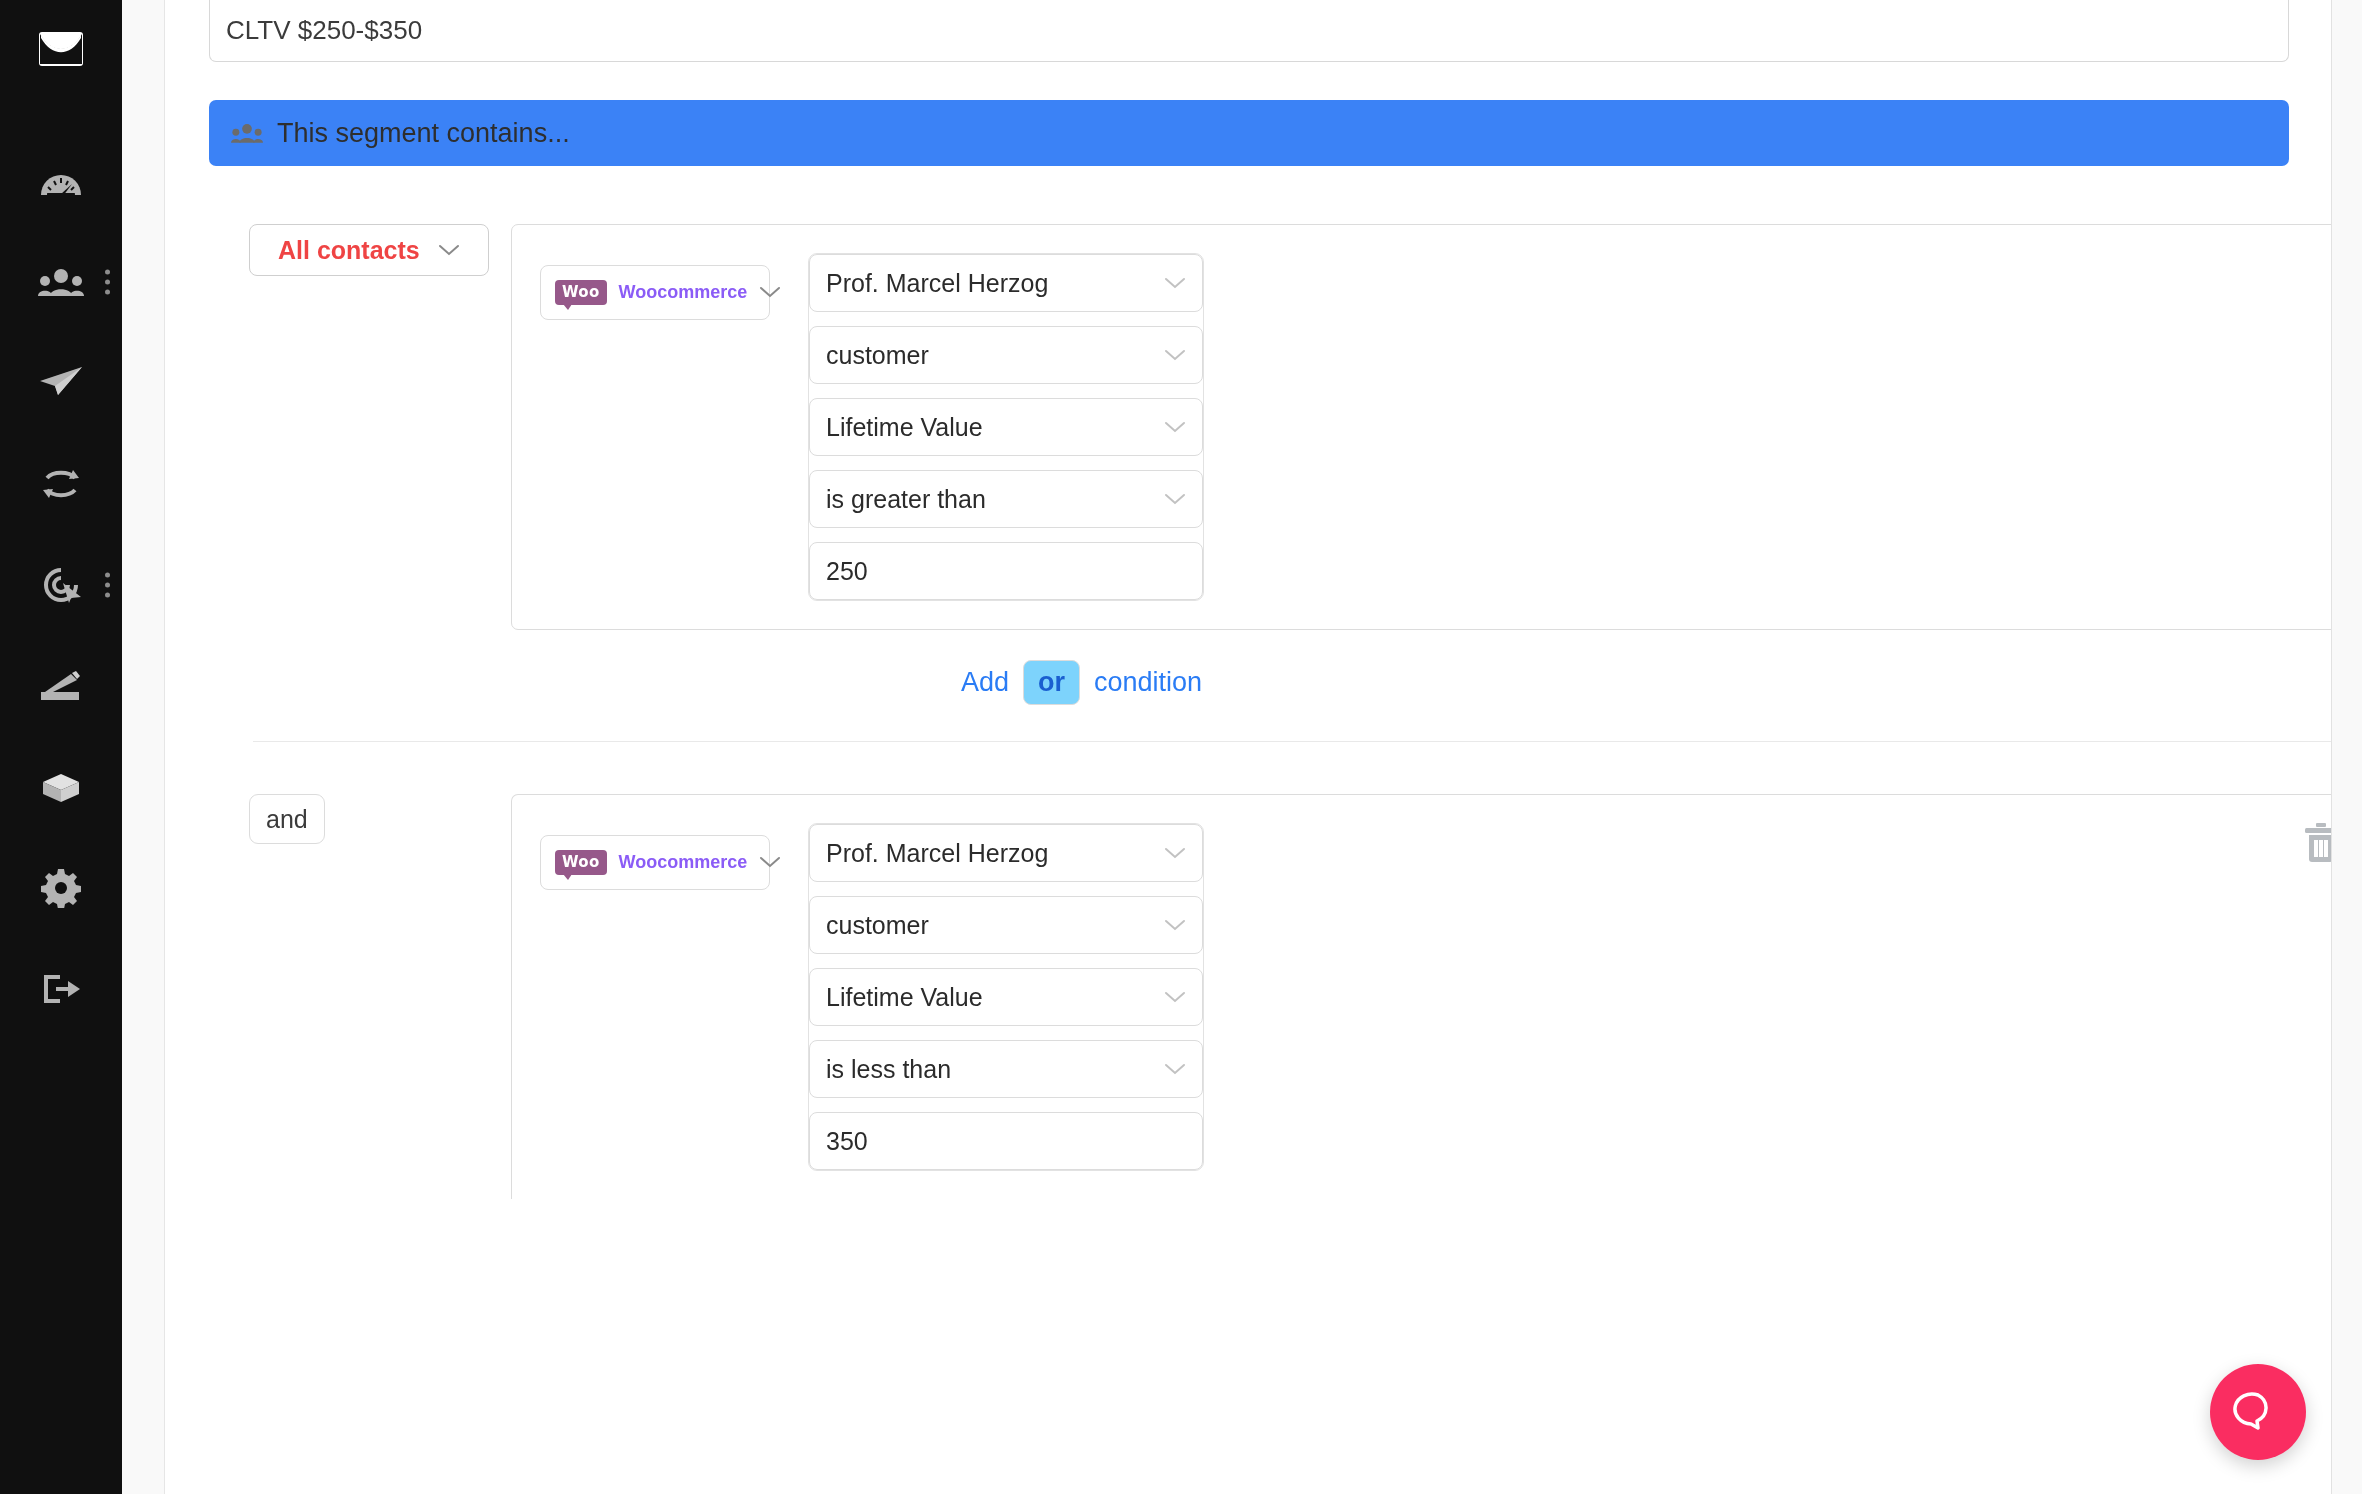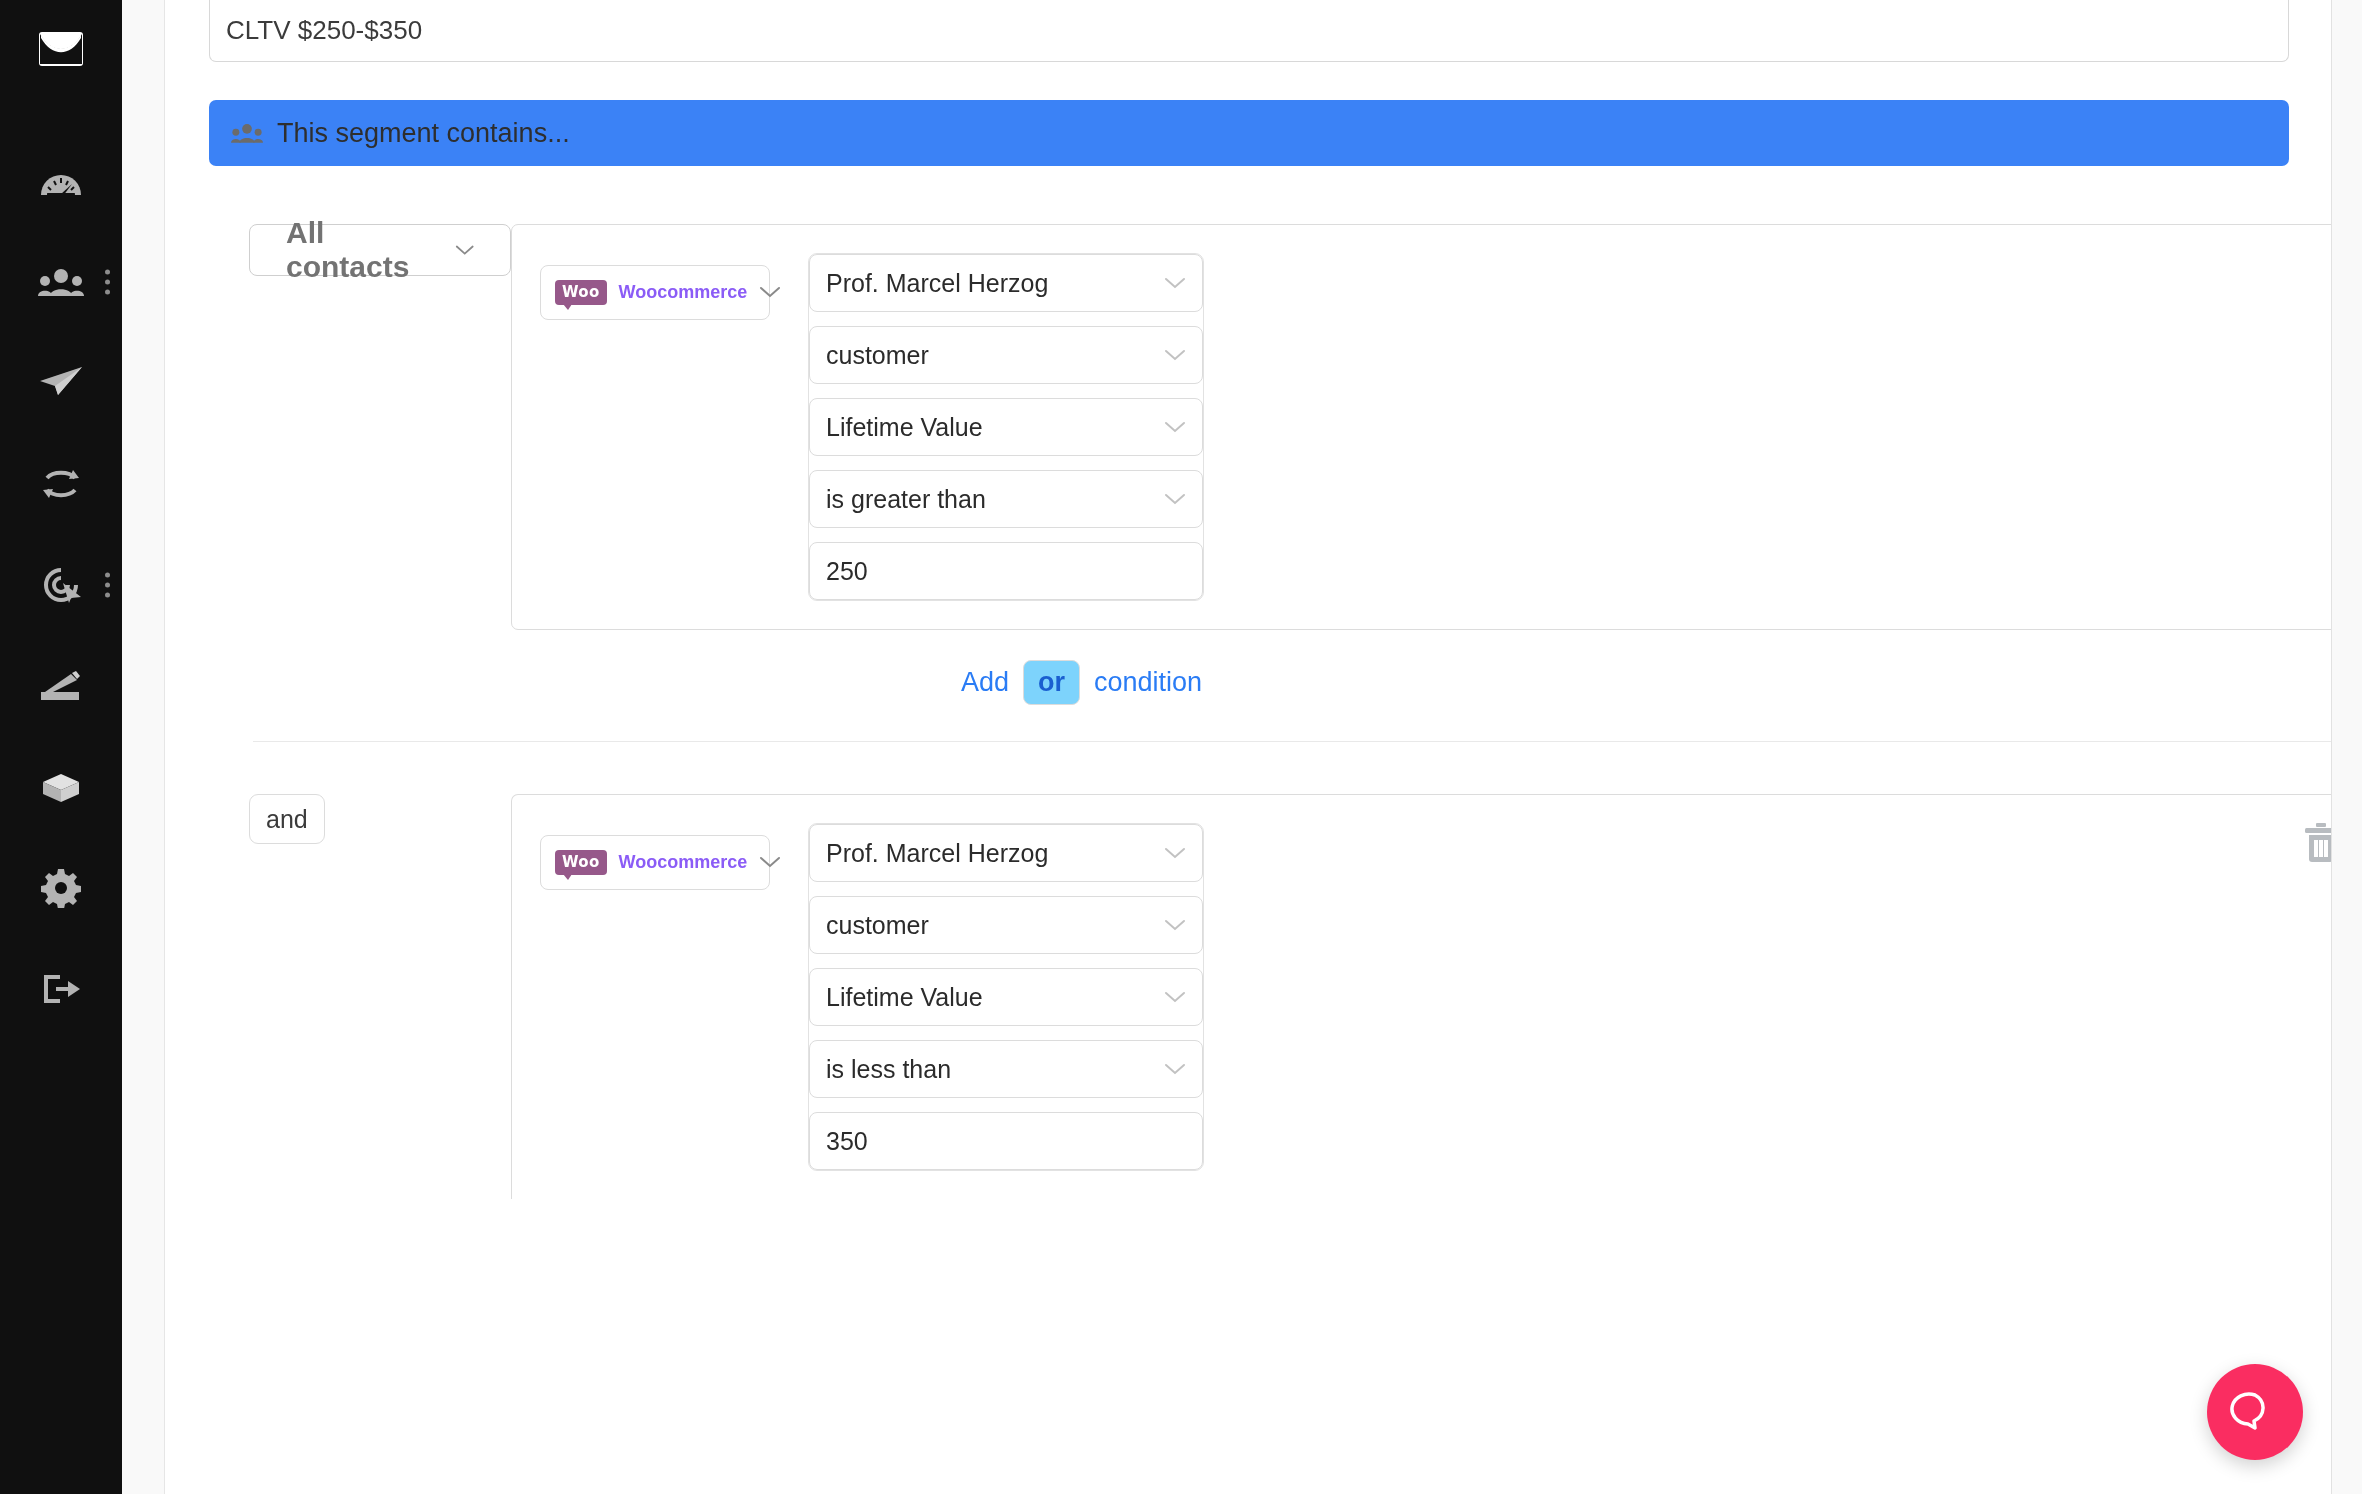--- a/index.html
+++ b/index.html
@@ -42,21 +42,21 @@
 
   
   .gutter {
     width: 43px; height: 1494px; flex: 0 0 43px;
     background: #f9f9f9;
     border-right: 1px solid #e6e6e6;
   }
   .content {
     flex: 1 1 auto; height: 1494px; background: #ffffff;
     position: relative; overflow: hidden;
-    border-right: 5px solid #1d4ed8;
+    border-right: 2px solid #1d4ed8;
   }
   .page-pad { padding: 0 44px 0 44px; }
 
   
   .title-input {
     margin-top: 0;
     height: 62px;
     width: 2080px;
     border: 1px solid #d8d8d8;
     border-top: none;
@@ -90,24 +90,24 @@
     display: flex;
     align-items: flex-start;
     padding-left: 40px;
   }
   .joiner-col {
     width: 262px; flex: 0 0 262px;
     padding-top: 0;
   }
   .chip-all {
     display: inline-flex; align-items: center; gap: 18px;
-    height: 52px; padding: 0 36px;
+    height: 52px; padding: 0 28px;
     border: 1px solid #cfcfcf; border-radius: 8px;
     background: #fff;
-    color: #737373; font-size: 30px; font-weight: bold;
+    color: #ef4444; font-size: 25px; font-weight: bold;
   }
   .chip-and {
     display: inline-flex; align-items: center; justify-content: center;
     height: 50px; min-width: 68px; padding: 0 16px;
     border: 1px solid #dcdcdc; border-radius: 9px;
     background: #fff; color: #3b3b3b; font-size: 25px;
   }
 
   .cond-card {
     position: relative;

